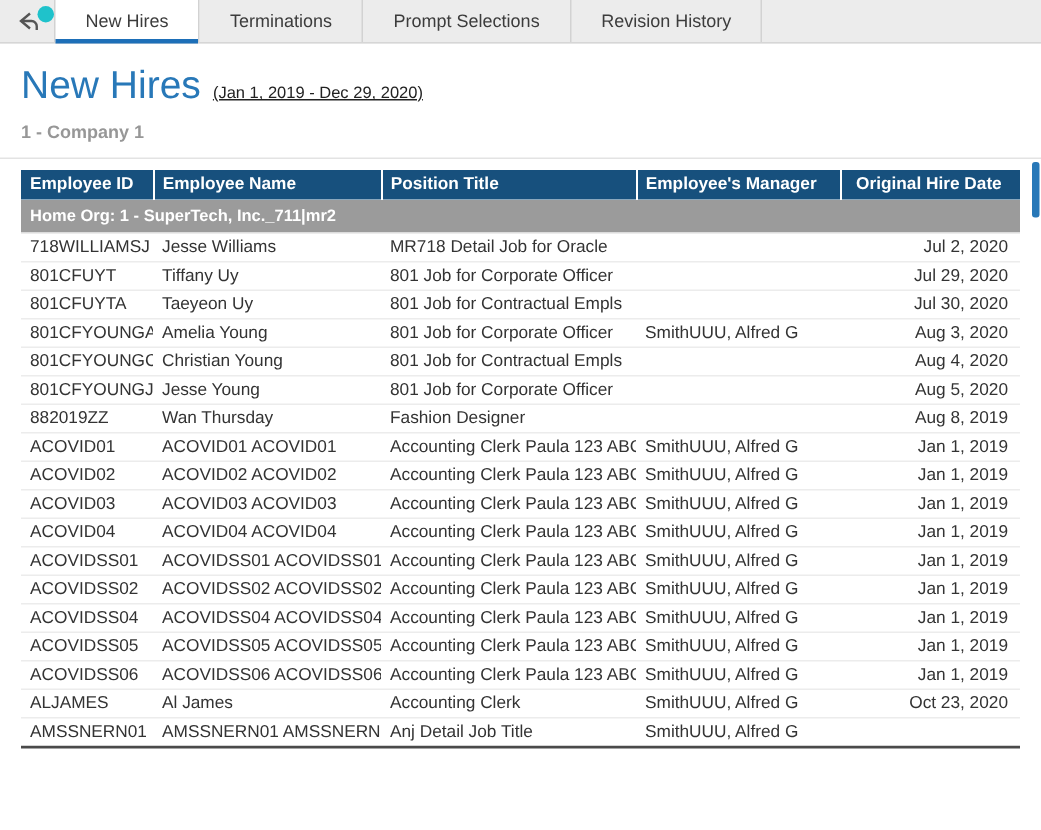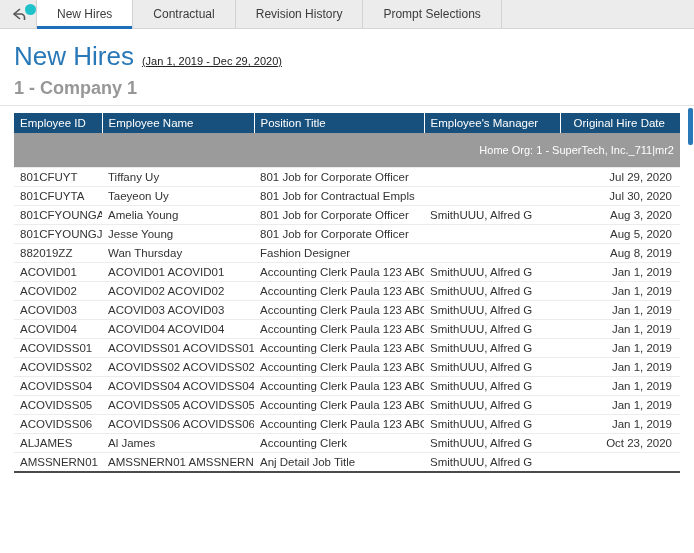--- a/index.html
+++ b/index.html
@@ -63,51 +63,51 @@
   .title-line { display: flex; align-items: baseline; gap: 8px; }
   .page-title {
     font-size: 26px;
     font-weight: 400;
     color: var(--accent, #2878b8);
     line-height: 30px;
   }
   .date-range { font-size: 11px; color: #222; text-decoration: underline; }
   .subtitle {
     margin-top: 10px;
-    font-size: 18px;
+    font-size: 12px;
     font-weight: bold;
     color: #979797;
     line-height: 14px;
   }
 
   
   .table-wrap { margin: 7px 14px 0 14px; border-bottom: 2px solid #4a4a4a; }
   table { width: 100%; border-collapse: collapse; table-layout: fixed; }
   thead th {
     background: var(--table-header-bg, #17507d);
     color: #ffffff;
     font-size: 11.5px;
-    font-weight: normal;
+    font-weight: bold;
     text-align: left;
     height: 20px;
     padding: 0 6px;
     border-left: 1px solid rgba(255,255,255,.35);
     white-space: nowrap; overflow: hidden;
     cursor: pointer;
   }
   thead th:first-child { border-left: none; }
   thead th.right { text-align: center; padding-right: 8px; }
   tr.group-row td {
     background: var(--group-row-bg, #9b9b9b);
     color: #ffffff;
     font-size: 11px;
-    font-weight: normal;
-    height: 34px;
+    font-weight: bold;
+    height: 22px;
     padding: 0 6px;
-    white-space: nowrap; overflow: hidden; text-align: right;
+    white-space: nowrap; overflow: hidden;
   }
   tbody tr.data-row td {
     font-size: 11.5px;
     color: #333333;
     height: 19px;
     padding: 0 6px;
     border-top: 1px solid #ececec;
     white-space: nowrap; overflow: hidden;
     background: #ffffff;
   }
@@ -134,27 +134,27 @@
       <path d="M11 4 L5 9 L11 14" fill="none" stroke="#555555" stroke-width="1.6"></path>
       <path d="M5 9 H12 a3.5 3.5 0 0 1 3.5 3.5 V15" fill="none" stroke="#555555" stroke-width="1.6"></path>
     </svg>
     <span class="teal-dot"></span>
   </div>
   <div class="tabs">
       <div class="tab active">
         <span>New Hires</span>
       </div>
       <div class="tab">
-        <span>Contractual</span>
+        <span>Terminations</span>
+      </div>
+      <div class="tab">
+        <span>Prompt Selections</span>
       </div>
       <div class="tab">
         <span>Revision History</span>
-      </div>
-      <div class="tab">
-        <span>Prompt Selections</span>
       </div>
     </div>
 </div>
 
 <div class="page-header">
   <div class="title-line">
     <span class="page-title">New Hires</span>
     <span class="date-range">(Jan 1, 2019 - Dec 29, 2020)</span>
   </div>
   <div class="subtitle">1 - Company 1</div>
@@ -175,20 +175,27 @@
           <th>Employee Name</th>
           <th>Position Title</th>
           <th>Employee's Manager</th>
           <th class="right">Original Hire Date</th>
         </tr>
     </thead>
     <tbody>
       <tr class="group-row">
         <td colspan="5">Home Org: 1 - SuperTech, Inc._711|mr2</td>
       </tr>
+    <tr class="data-row">
+          <td>718WILLIAMSJ</td>
+          <td>Jesse Williams</td>
+          <td>MR718 Detail Job for Oracle</td>
+          <td></td>
+          <td class="right">Jul 2, 2020</td>
+        </tr>
         <tr class="data-row">
           <td>801CFUYT</td>
           <td>Tiffany Uy</td>
           <td>801 Job for Corporate Officer</td>
           <td></td>
           <td class="right">Jul 29, 2020</td>
         </tr>
         <tr class="data-row">
           <td>801CFUYTA</td>
           <td>Taeyeon Uy</td>
@@ -197,20 +204,27 @@
           <td class="right">Jul 30, 2020</td>
         </tr>
         <tr class="data-row">
           <td>801CFYOUNGA</td>
           <td>Amelia Young</td>
           <td>801 Job for Corporate Officer</td>
           <td>SmithUUU, Alfred G</td>
           <td class="right">Aug 3, 2020</td>
         </tr>
         <tr class="data-row">
+          <td>801CFYOUNGC</td>
+          <td>Christian Young</td>
+          <td>801 Job for Contractual Empls</td>
+          <td></td>
+          <td class="right">Aug 4, 2020</td>
+        </tr>
+        <tr class="data-row">
           <td>801CFYOUNGJ</td>
           <td>Jesse Young</td>
           <td>801 Job for Corporate Officer</td>
           <td></td>
           <td class="right">Aug 5, 2020</td>
         </tr>
         <tr class="data-row">
           <td>882019ZZ</td>
           <td>Wan Thursday</td>
           <td>Fashion Designer</td>

